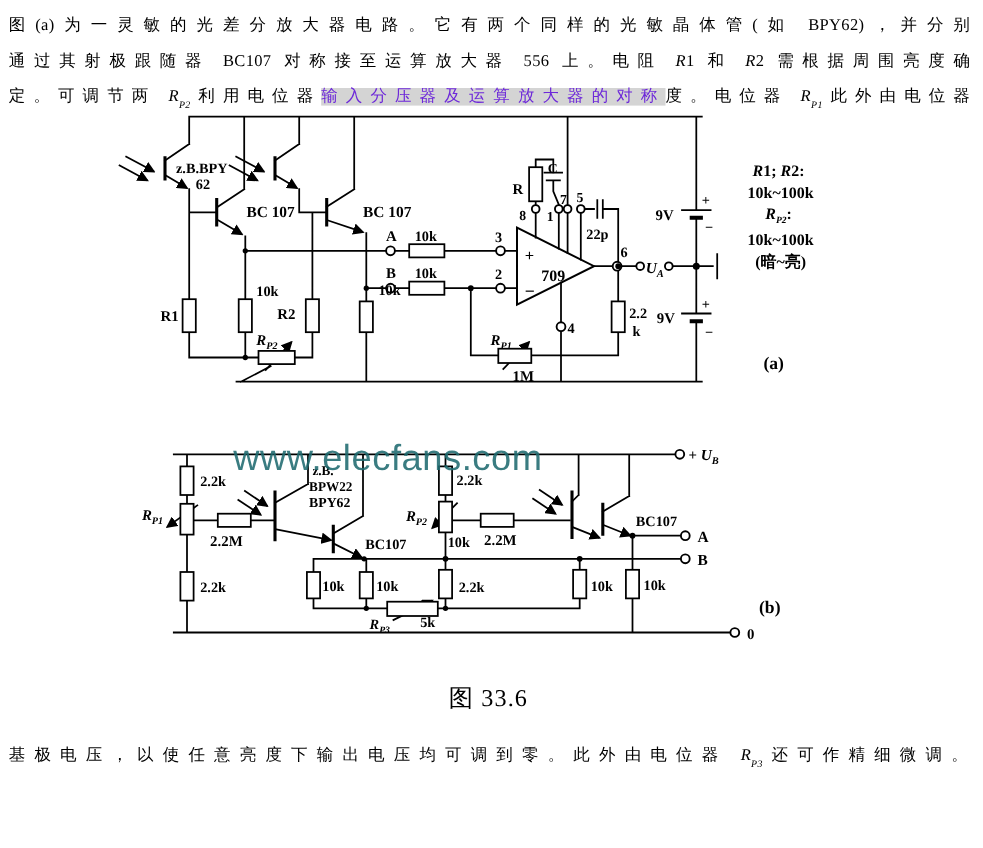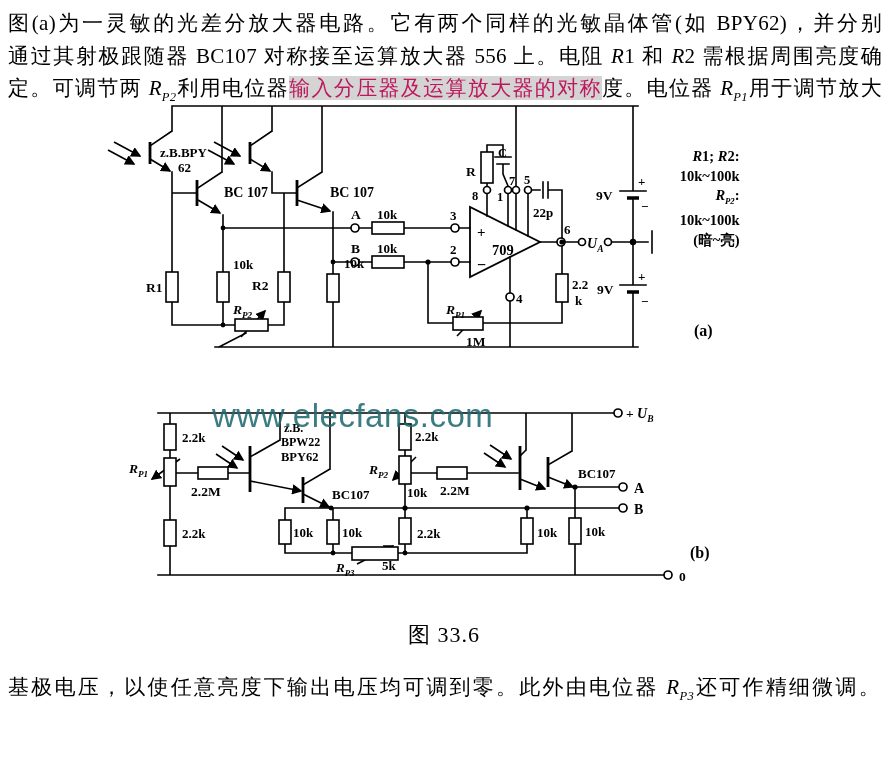--- a/index.html
+++ b/index.html
@@ -1,27 +1,27 @@
 <!DOCTYPE html>
 <html><head>
 <meta charset="utf-8">
 <style>
   html,body{margin:0;padding:0;background:#e8e8e8}
   .page{position:relative;width:894px;height:771px;background:#fff;overflow:hidden;
         font-family:"Liberation Serif",serif;color:#000}
-  .para{position:absolute;font-size:21px;letter-spacing:.3px}
+  .para{position:absolute;font-size:15px;letter-spacing:.3px}
   .para .pline{text-align:justify;text-align-last:justify;white-space:normal}
   .para-top{left:8px;top:7px;width:874px;line-height:32.5px}
   .para-bottom{left:8px;top:670px;width:872px;line-height:34px}
   .it{font-style:italic}
-  .hl{color:#be185d;background:#d4d4d4}
+  .hl{color:#6d28d9;background:#d4d4d4}
   sub{font-size:60%;vertical-align:-18%}
   .sidenote{position:absolute;left:676px;top:147px;font-size:14.5px;line-height:19.5px;
             font-weight:bold}
-  .sidenote .pline{text-align:right;text-align-last:auto}
+  .sidenote .pline{text-align:center;text-align-last:auto}
   .caption{position:absolute;left:408px;top:620px;font-size:22px;font-weight:normal;letter-spacing:1px}
   .sublabel{position:absolute;font-size:16px;font-weight:bold}
   .sublabel-a{left:694px;top:322px}
   .sublabel-b{left:690px;top:544px}
   .wm{position:absolute;left:212px;top:397px;font-size:33px;font-weight:normal;
       font-family:"Liberation Sans",sans-serif;color:#1f6b70;opacity:.88;letter-spacing:.5px;
       pointer-events:none}
   svg.schem{position:absolute;left:0;top:0}
   svg text{font-family:"Liberation Serif",serif;font-weight:bold;fill:#000}
   .w{stroke:#000;stroke-width:1.6;fill:none;stroke-linecap:square}
@@ -34,21 +34,21 @@
   .dot{fill:#000;stroke:none}
 </style>
 </head>
 <body>
 
 <div class="page">
 
   <div class="para para-top">
       <div class="pline"><span>图(a)为一灵敏的光差分放大器电路。它有两个同样的光敏晶体管(如 BPY62)，并分别</span></div>
       <div class="pline"><span>通过其射极跟随器 BC107 对称接至运算放大器 556 上。电阻 </span><span class="it">R</span><span>1 和 </span><span class="it">R</span><span>2 需根据周围亮度确</span></div>
-      <div class="pline"><span>定。可调节两 </span><span class="it">R<sub>P2</sub></span><span>利用电位器</span><span class="hl">输入分压器及运算放大器的对称</span><span>度。电位器 </span><span class="it">R<sub>P1</sub></span><span>用于调节放大</span></div>
+      <div class="pline"><span>定。可调节两 </span><span class="it">R<sub>P2</sub></span><span>利用电位器</span><span class="hl">输入分压器及运算放大器的对称</span><span>度。电位器 </span><span class="it">R<sub>P1</sub></span><span>此外由电位器</span></div>
     </div>
 
   <svg class="schem" width="894" height="771" viewBox="0 0 894 771">
     <defs>
       <marker id="ah" viewBox="0 0 10 10" refX="8.5" refY="5" markerWidth="6.5" markerHeight="6.5" orient="auto">
         <path d="M0,0 L10,5 L0,10 z" fill="#000"></path>
       </marker>
     </defs>
 
     <g>

